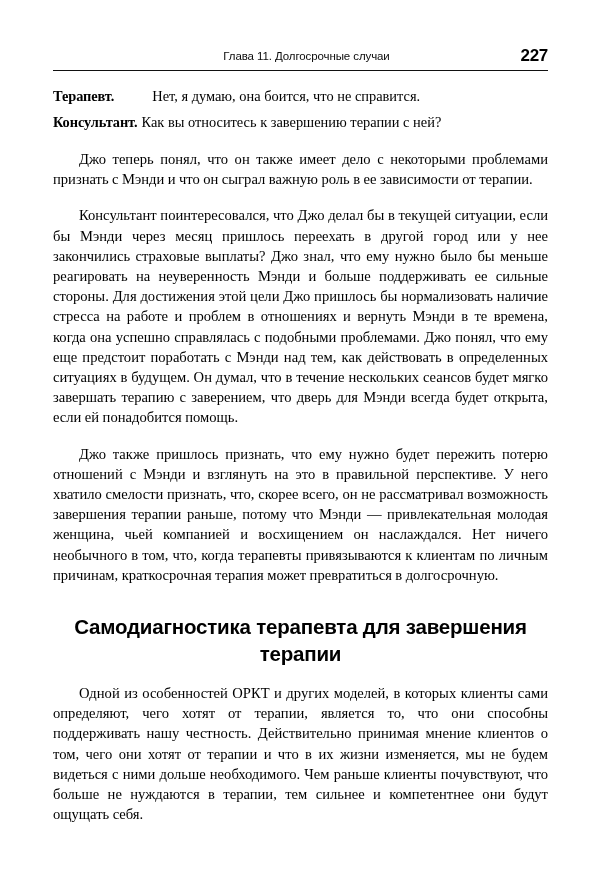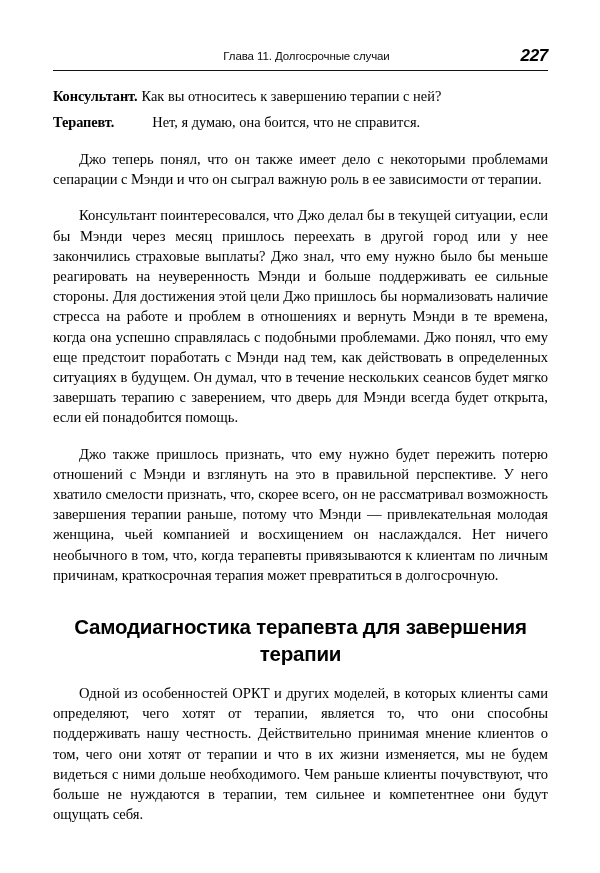--- a/index.html
+++ b/index.html
@@ -52,21 +52,20 @@
   }
   .folio {
     position: absolute;
     right: 0;
     top: -4px;
     font-family: "Liberation Sans", "DejaVu Sans", sans-serif;
     font-size: 17px;
     font-weight: bold;
     letter-spacing: -0.3px;
     color: #000;
-    font-style: italic;
   }
   .head-rule {
     position: absolute;
     left: 53px;
     top: 70px;
     width: 495px;
     height: 0;
     border-top: 1.4px solid #111;
   }
 
@@ -140,29 +139,29 @@
     <div class="running-head-inner">
       <span class="chapter-title">Глава 11. Долгосрочные случаи</span>
       <span class="folio">227</span>
     </div>
   </div>
   <div class="head-rule"></div>
 
   <div class="text-column">
 
     <p class="dialogue">
+      <span class="speaker">Терапевт.</span><span class="speaker-gap"></span><span>Нет, я думаю, она боится, что не справится.</span>
+    </p>
+
+    <p class="dialogue">
       <span class="speaker">Консультант.</span><span class="speaker-gap-tight"></span><span>Как вы относитесь к завершению терапии с ней?</span>
     </p>
 
-    <p class="dialogue">
-      <span class="speaker">Терапевт.</span><span class="speaker-gap"></span><span>Нет, я думаю, она боится, что не справится.</span>
-    </p>
-
     <div class="para-block first">
-      <p class="body-para">Джо теперь понял, что он также имеет дело с некоторыми проблемами сепарации с Мэнди и что он сыграл важную роль в ее зависимости от терапии.</p>
+      <p class="body-para">Джо теперь понял, что он также имеет дело с некоторыми проблемами признать с Мэнди и что он сыграл важную роль в ее зависимости от терапии.</p>
     </div>
 
     <div class="para-block tight">
       <p class="body-para">Консультант поинтересовался, что Джо делал бы в текущей ситуации, если бы Мэнди через месяц пришлось переехать в другой город или у нее закончились страховые выплаты? Джо знал, что ему нужно было бы меньше реагировать на неуверенность Мэнди и больше поддерживать ее сильные стороны. Для достижения этой цели Джо пришлось бы нормализовать наличие стресса на работе и проблем в отношениях и вернуть Мэнди в те времена, когда она успешно справлялась с подобными проблемами. Джо понял, что ему еще предстоит поработать с Мэнди над тем, как действовать в определенных ситуациях в будущем. Он думал, что в течение нескольких сеансов будет мягко завершать терапию с заверением, что дверь для Мэнди всегда будет открыта, если ей понадобится помощь.</p>
     </div>
 
     <div class="para-block tight">
       <p class="body-para">Джо также пришлось признать, что ему нужно будет пережить потерю отношений с Мэнди и взглянуть на это в правильной перспективе. У него хватило смелости признать, что, скорее всего, он не рассматривал возможность завершения терапии раньше, потому что Мэнди — привлекательная молодая женщина, чьей компанией и восхищением он наслаждался. Нет ничего необычного в том, что, когда терапевты привязываются к клиентам по личным причинам, краткосрочная терапия может превратиться в долгосрочную.</p>
     </div>
 

